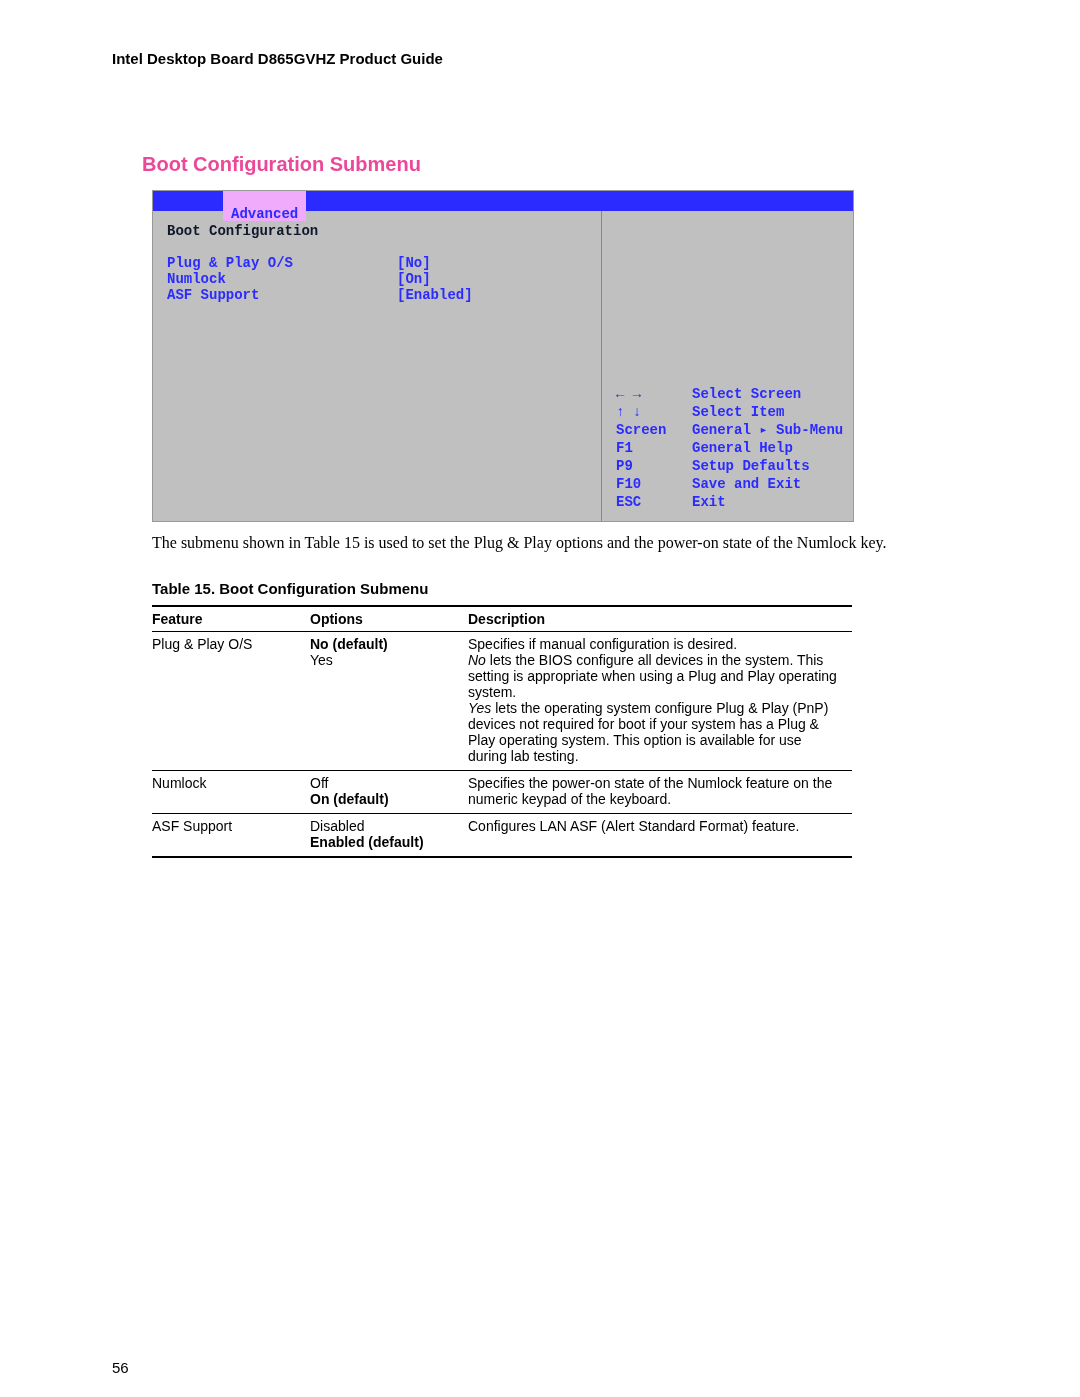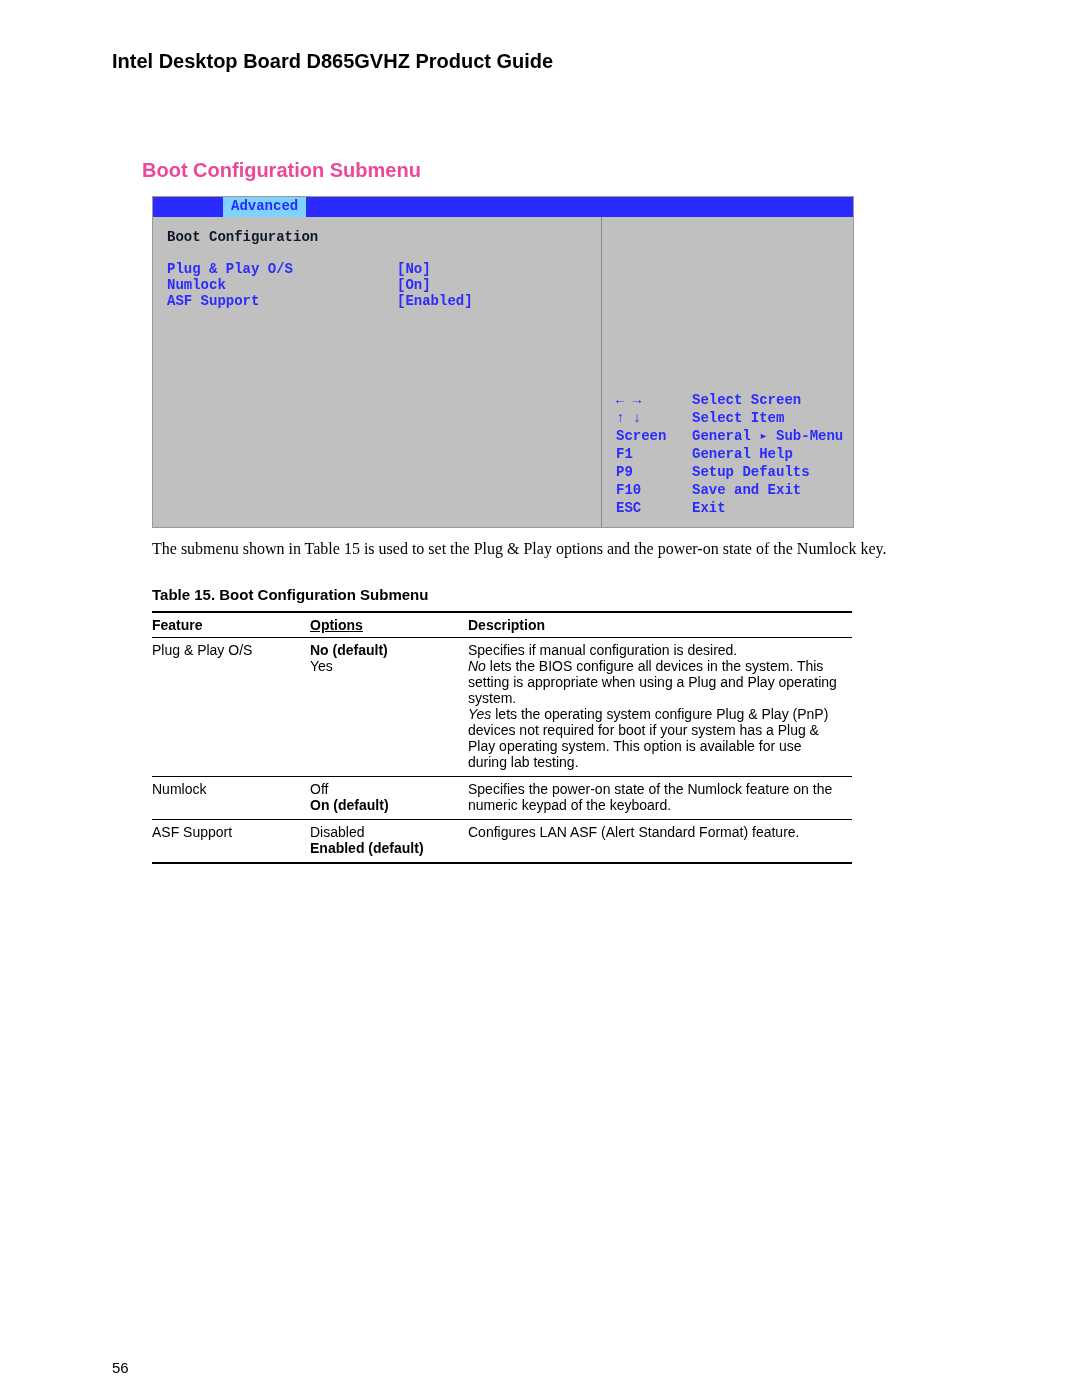--- a/index.html
+++ b/index.html
@@ -12,21 +12,21 @@
   }
   .page {
     width: 1080px;
     height: 1397px;
     position: relative;
     box-sizing: border-box;
     padding: 40px 108px 40px 112px;
   }
   .doc-header {
     font-weight: bold;
-    font-size: 20px;
+    font-size: 15px;
     margin-top: 10px;
     margin-bottom: 86px;
     margin-left: 0;
   }
   .section-heading {
     color: #ec4899;
     font-weight: bold;
     font-size: 20px;
     margin-left: 30px;
     margin-bottom: 14px;
@@ -43,24 +43,24 @@
   .bios-tabbar {
     background: #2b2bff;
     color: #ffffff;
     height: 20px;
     display: flex;
   }
   .bios-tab {
     padding: 1px 8px;
   }
   .bios-tab.active {
-    background: #7dd3fc;
+    background: #f0abfc;
     color: #2b2bff;
     margin-left: 70px;
-    padding: 1px 8px;
+    padding: 15px 8px;
   }
   .bios-body {
     display: flex;
     background: #c0c0c0;
     height: 310px;
   }
   .bios-left {
     flex: 0 0 420px;
     padding: 12px 14px;
     color: #2b2bff;
@@ -119,21 +119,21 @@
   }
   .feature-table td {
     vertical-align: top;
     border-bottom: 1px solid #000;
     padding: 4px 12px 6px 0;
   }
   .feature-table tr.lastrow td {
     border-bottom: 2px solid #000;
   }
   .col-feature { width: 150px; }
-  .col-options { width: 150px; text-decoration: underline; }
+  .col-options { width: 150px; }
   .opt-default { font-weight: bold; }
   .desc-em { font-style: italic; }
   .page-number {
     position: absolute;
     bottom: 21px;
     left: 112px;
     font-size: 15px;
   }
 </style>
 </head>

